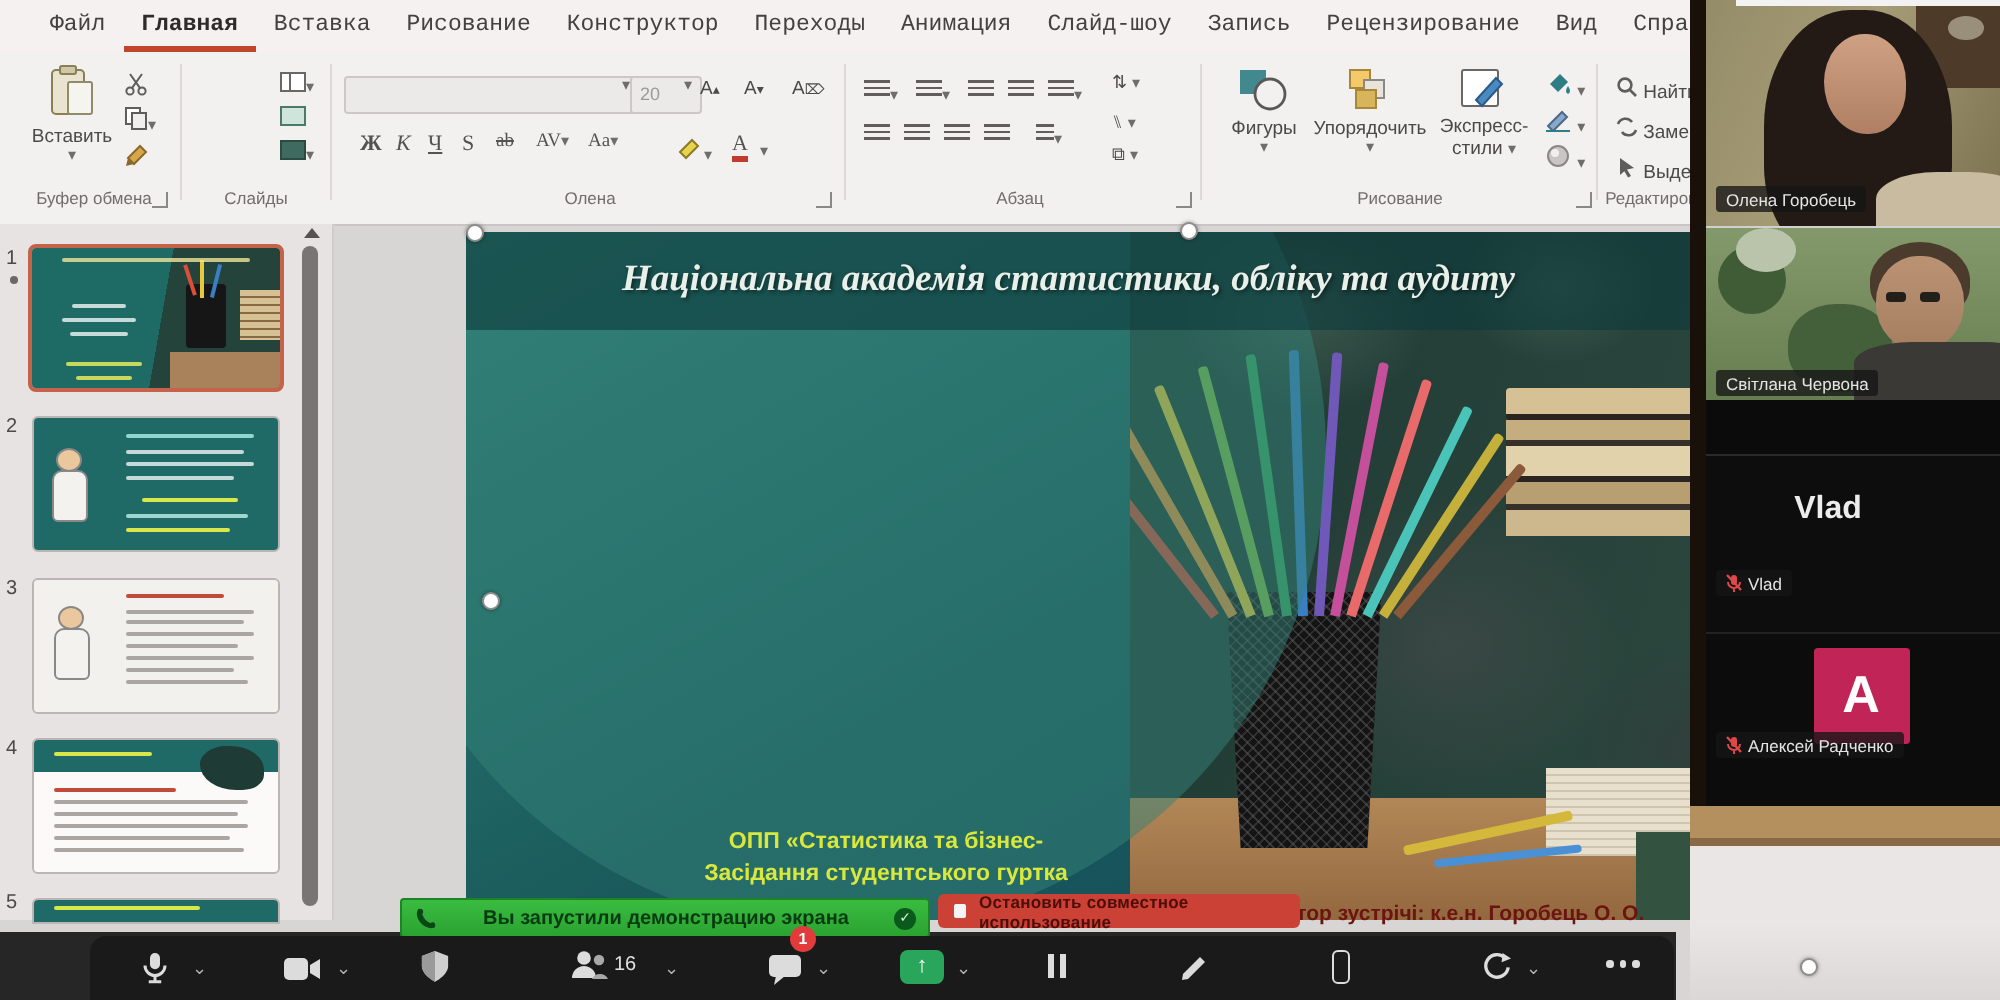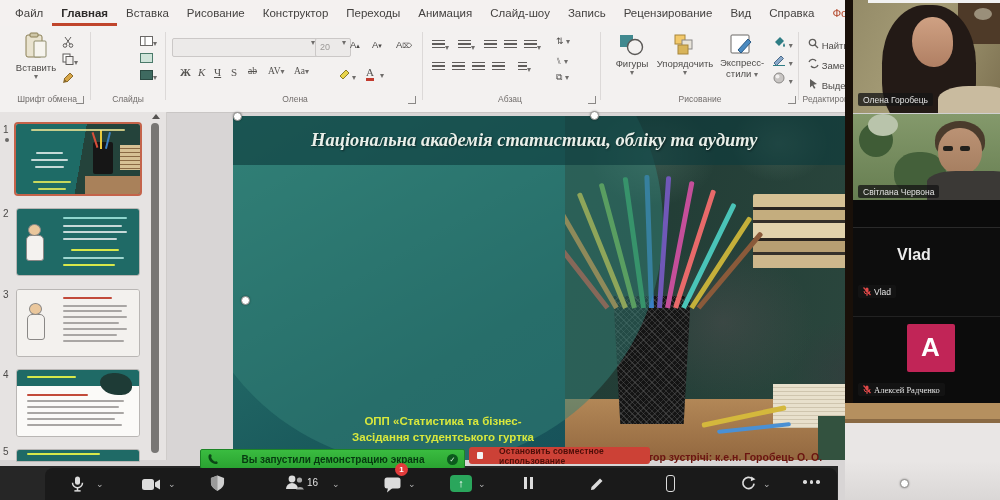--- a/index.html
+++ b/index.html
@@ -1,19 +1,19 @@
 <!DOCTYPE html>
 <html><head>
 <meta charset="utf-8">
 <style>
   html,body{margin:0;padding:0;}
   body{width:1000px;height:500px;position:relative;overflow:hidden;background:#d8d5d5;font-family:"Liberation Sans",sans-serif;-webkit-font-smoothing:antialiased;}
   .abs{position:absolute;}
   
-  .menu-bar{position:absolute;left:0;top:0;width:855px;height:26px;background:#f4f1f0;display:flex;align-items:center;padding-left:6px;z-index:2;}
+  .menu-bar{position:absolute;left:0;top:0;width:855px;height:26px;background:#f4f1f0;display:flex;align-items:center;padding-left:16px;z-index:2;font-family:Liberation Mono, monospace;}
   .tab{font-size:11.5px;color:#444240;padding:0 9px;line-height:26px;white-space:nowrap;}
   .tab.active{font-weight:bold;color:#2e2c2b;box-shadow:inset 0 -3px 0 #c0452c;}
   .tab.accent{color:#b44a2e;}
   
   .ribbon{position:absolute;left:0;top:26px;width:855px;height:86px;background:#f3f1f0;border-bottom:1px solid #c9c6c5;z-index:2;font-size:9.5px;color:#4c4a48;}
   .gsep{position:absolute;top:6px;height:68px;width:1px;background:#dcd9d8;}
   .glabel{position:absolute;top:68px;font-size:8.5px;color:#716d6b;text-align:center;white-space:nowrap;}
   .launcher{position:absolute;top:70px;width:7px;height:7px;border-right:1.5px solid #8a8886;border-bottom:1.5px solid #8a8886;}
   .chev{color:#6f6d6b;font-size:8px;line-height:1;}
   .box{position:absolute;height:17px;background:#eceae9;border:1px solid #cbc8c7;border-radius:2px;color:#9c9a98;font-size:9px;line-height:16px;padding:0 4px;}
@@ -38,21 +38,21 @@
     radial-gradient(130px 110px at 70% 60%,rgba(165,105,125,.16),transparent 70%),
     radial-gradient(90px 80px at 88% 75%,rgba(60,50,62,.35),transparent 70%);}
   .pencil{position:absolute;width:5px;border-radius:2px 2px 0 0;transform-origin:50% 100%;}
   .handle{position:absolute;width:7px;height:7px;border-radius:50%;background:#fff;border:1px solid #8f8d8b;box-shadow:0 0 2px rgba(0,0,0,.4);}
   
   .video-panel{position:absolute;left:845px;top:0;width:155px;height:403px;z-index:20;background:#000;border-left:8px solid #191009;box-sizing:border-box;}
   .tile{position:absolute;left:0;width:147px;overflow:hidden;}
   .vlabel{position:absolute;left:5px;display:flex;align-items:center;gap:3px;background:rgba(22,22,22,.78);color:#e4e4e4;font-size:8.5px;padding:1.5px 5px;border-radius:2px;white-space:nowrap;z-index:5;}
   
   .green-banner{position:absolute;left:200px;top:449px;width:263px;height:18px;background:linear-gradient(#3abc40,#2aa331);border:1px solid #1d8426;border-radius:2px;display:flex;align-items:center;z-index:40;}
-  .red-banner{position:absolute;left:469px;top:447px;width:181px;height:17px;background:#cc4136;border-radius:3px;display:flex;align-items:center;gap:16px;padding-left:8px;box-sizing:border-box;z-index:40;}
+  .red-banner{position:absolute;left:469px;top:447px;width:181px;height:17px;background:#cc4136;border-radius:3px;display:flex;align-items:center;gap:6px;padding-left:8px;box-sizing:border-box;z-index:40;}
   .zoom-toolbar{position:absolute;left:45px;top:468px;width:792px;height:32px;background:#1a1a1a;border-radius:8px 8px 0 0;z-index:45;}
   .zi{position:absolute;top:7px;}
   .zchev{position:absolute;top:11px;font-size:9px;color:#b5b5b5;}
 </style>
 </head>
 <body>
 
 <div class="menu-bar" id="menu-tabs">
     <div class="tab">Файл</div>
     <div class="tab active">Главная</div>
@@ -87,21 +87,21 @@
       </svg></div>
   <div class="abs" style="left:62px;top:27px;"><svg width="12" height="12" viewBox="0 0 12 12">
         <rect x="1" y="1" width="7" height="8" fill="#fff" stroke="#5f5d5b"></rect>
         <rect x="4" y="3.5" width="7" height="8" fill="#f1efee" stroke="#5f5d5b"></rect>
       </svg><span class="chev">▾</span></div>
   <div class="abs" style="left:62px;top:46px;"><svg width="12" height="12" viewBox="0 0 12 12">
         <path d="M2 7 L8 1 L11 4 L5 10 Z" fill="#d7a648" stroke="#8a6a2a"></path>
         <path d="M2 7 L1 11 L5 10 Z" fill="#8a6a2a"></path>
       </svg></div>
   <div class="launcher" style="left:76px;"></div>
-  <div class="glabel" style="left:8px;width:78px;">Шрифт обмена</div>
+  <div class="glabel" style="left:8px;width:78px;">Буфер обмена</div>
   <div class="gsep" style="left:90px;"></div>
 
   <div class="abs" style="left:140px;top:10px;"><svg width="13" height="10" viewBox="0 0 13 10">
         <rect x="0.5" y="0.5" width="12" height="9" fill="#fff" stroke="#6a6866"></rect>
         <line x1="5" y1="0" x2="5" y2="10" stroke="#6a6866"></line>
       </svg><span class="chev">▾</span></div>
   <div class="abs" style="left:140px;top:27px;"><svg width="13" height="10" viewBox="0 0 13 10">
         <rect x="0.5" y="0.5" width="12" height="9" fill="#cfe4da" stroke="#4a7a6a"></rect>
       </svg></div>
   <div class="abs" style="left:140px;top:44px;"><svg width="13" height="10" viewBox="0 0 13 10">
@@ -376,21 +376,21 @@
           <line x1="0.5" y1="0.5" x2="7.5" y2="8" stroke="#e04848" stroke-width="1.2"></line>
         </svg>
       <span>Vlad</span>
     </div>
   </div>
 
   <div class="tile" style="top:317px;height:86px;background:#0c0c0c;">
     <div class="abs" style="left:50%;margin-left:-20px;top:8%;width:48px;height:48px;background:#c12557;border-radius:2px;display:flex;align-items:center;justify-content:center;font-size:26px;font-weight:bold;color:#fff;">
         <span>А</span>
       </div>
-    <div class="vlabel" style="bottom:7px;font-family:Liberation Serif, serif;">
+    <div class="vlabel" style="bottom:24px;">
       <svg width="8" height="9" viewBox="0 0 8 9">
           <rect x="2.5" y="0.5" width="3" height="5" rx="1.5" fill="#e04848"></rect>
           <path d="M1 4 a3 3 0 0 0 6 0 M4 7 v2" stroke="#e04848" fill="none"></path>
           <line x1="0.5" y1="0.5" x2="7.5" y2="8" stroke="#e04848" stroke-width="1.2"></line>
         </svg>
       <span>Алексей Радченко</span>
     </div>
   </div>
 </div>
 

